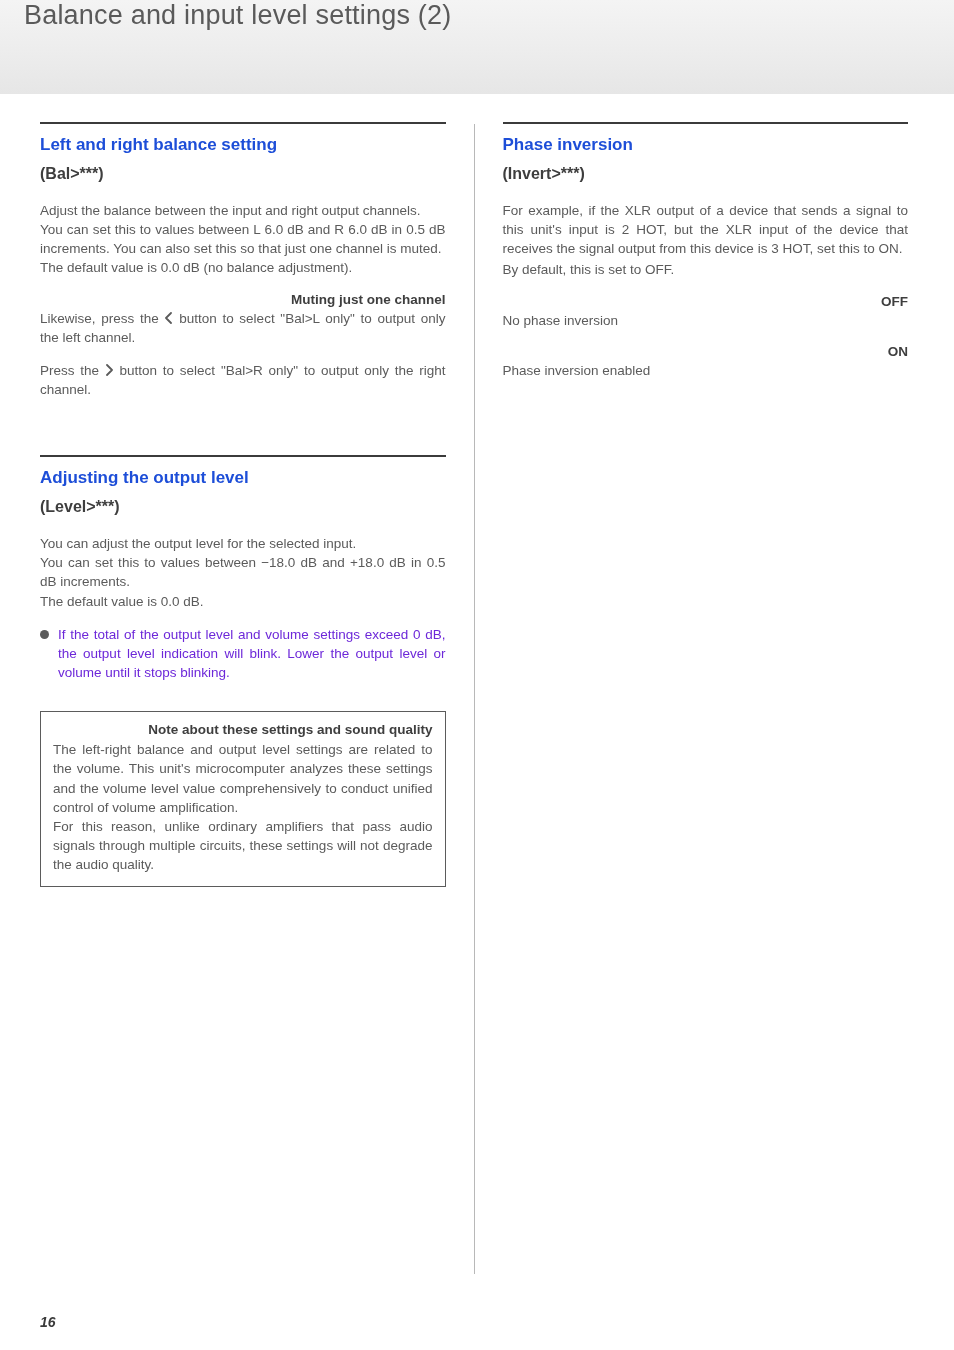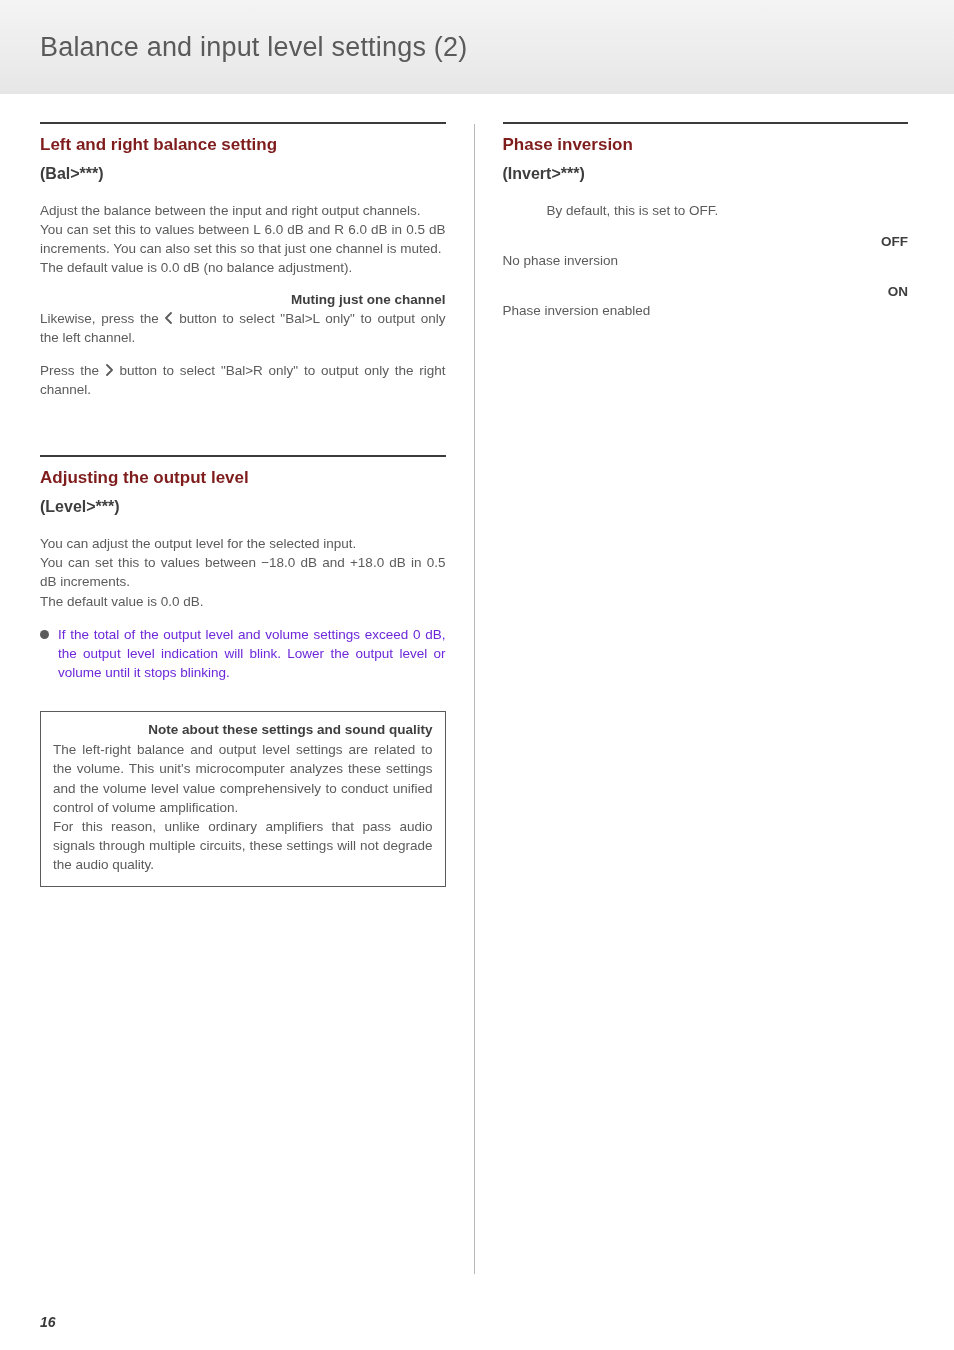--- a/index.html
+++ b/index.html
@@ -7,23 +7,23 @@
   body {
     font-family: "Myriad Pro", "Segoe UI", "Helvetica Neue", Arial, sans-serif;
     background: #ffffff;
     color: #4e4e4e;
     position: relative;
   }
   .header-band {
     width: 100%;
     height: 94px;
     background: linear-gradient(to bottom, #f4f4f4 0%, #ececec 60%, #e6e6e6 100%);
-    padding-left: 40px;
+    padding-left: 24px;
     display: flex;
-    align-items: center;
+    align-items: flex-start;
   }
   .header-band h1 {
     font-size: 27px;
     font-weight: 400;
     color: #5a5a5a;
     letter-spacing: 0.2px;
   }
   .page-body {
     display: flex;
     padding: 28px 46px 0 40px;
@@ -37,21 +37,21 @@
     height: 1150px;
   }
   .section { margin-bottom: 44px; }
   .rule-top {
     border-top: 2px solid #3b3b3b;
     margin-bottom: 10px;
   }
   .sect-title {
     font-size: 17px;
     font-weight: 700;
-    color: #7f1d1d;
+    color: #1d4ed8;
     line-height: 1.35;
   }
   .sect-sub {
     font-size: 16px;
     font-weight: 700;
     color: #3e3e3e;
     margin-top: 8px;
     margin-bottom: 18px;
   }
   .para {
@@ -159,21 +159,22 @@
   </div>
 
   <div class="divider-v"></div>
 
   <div class="col">
 
     <div class="section tight">
       <div class="rule-top"></div>
       <div class="sect-title">Phase inversion</div>
       <div class="sect-sub">(Invert&gt;***)</div>
-      <div class="para" style="margin-bottom:14px;margin-left:44px;"><span>By default, this is set to OFF.</span></div>
+      <div class="para"><span>For example, if the XLR output of a device that sends a signal to this unit's input is 2 HOT, but the XLR input of the device that receives the signal output from this device is 3 HOT, set this to ON.</span></div>
+      <div class="para" style="margin-bottom:14px;"><span>By default, this is set to OFF.</span></div>
 
       <div class="subhead">OFF</div>
       <div class="para" style="margin-bottom:14px;"><span>No phase inversion</span></div>
 
       <div class="subhead">ON</div>
       <div class="para"><span>Phase inversion enabled</span></div>
     </div>
 
   </div>
 

